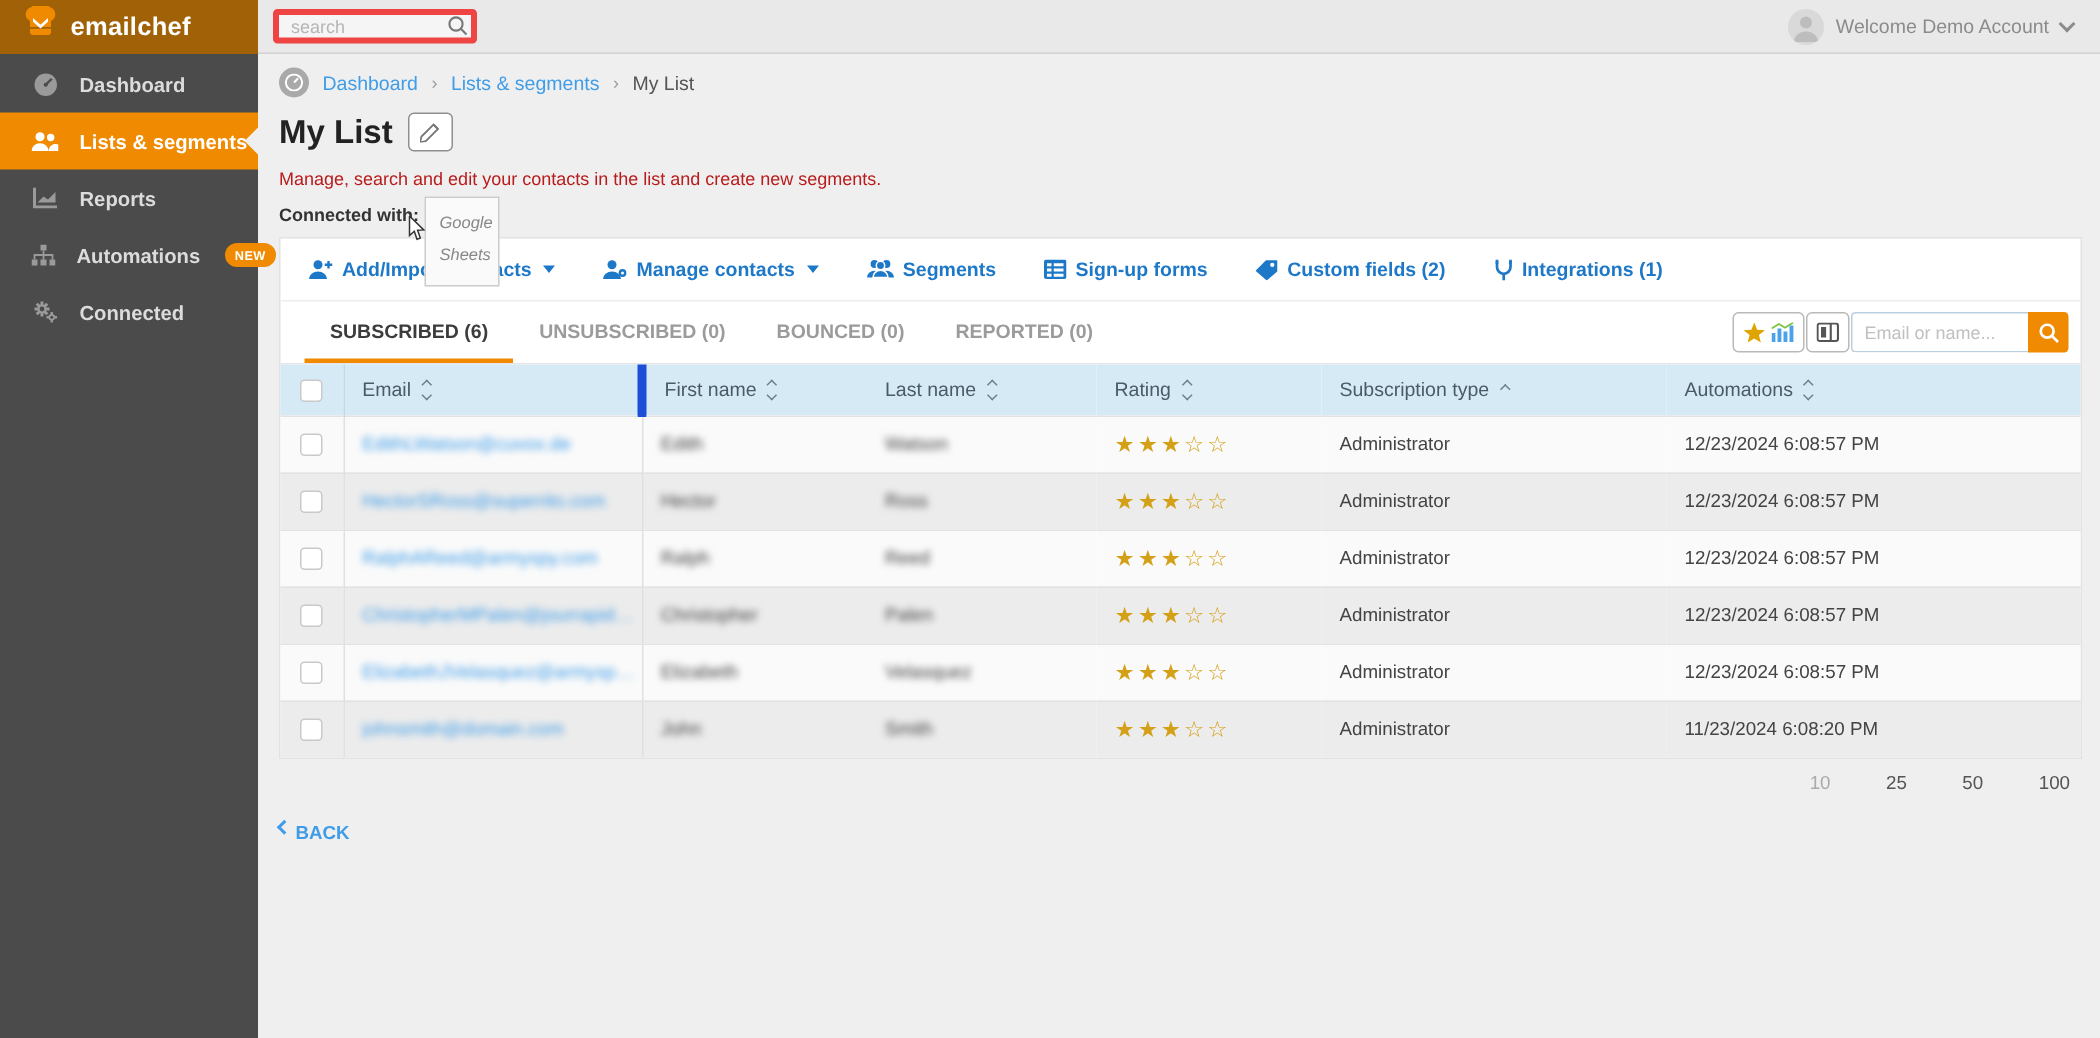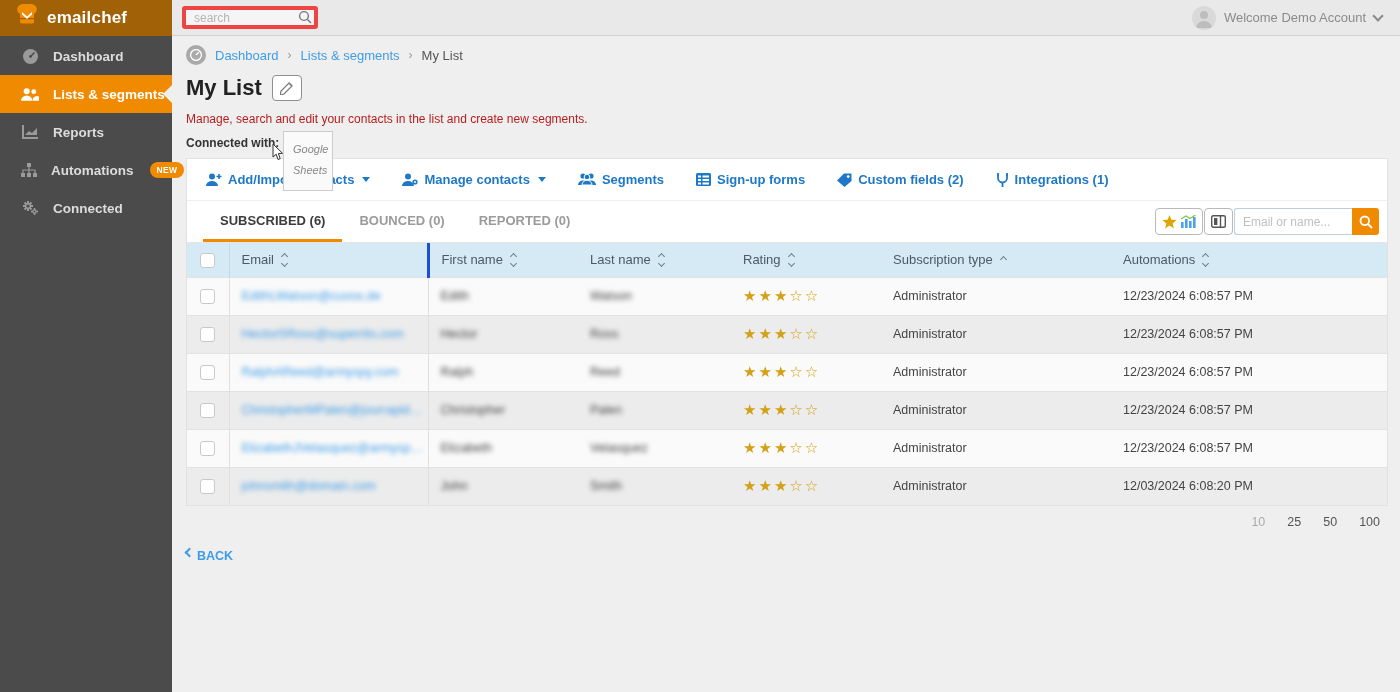--- a/index.html
+++ b/index.html
@@ -67,40 +67,40 @@
   .tbl-search input::placeholder { color:#c0c0c0; }
   .tbl-search button { width:27px; height:27px; border:none; background:#f08a00; border-radius:0 3px 3px 0; display:flex; align-items:center; justify-content:center; cursor:pointer; }
 
   
   table { width:100%; border-collapse:collapse; table-layout:fixed; }
   col.c-check{width:42px} col.c-email{width:199px} col.c-first{width:150px} col.c-last{width:153px}
   col.c-rate{width:150px} col.c-sub{width:230px} col.c-date{width:276px}
   thead td { background:#d6eaf6; height:34px; font-size:13px; color:#4a5a66; padding-left:12px; }
   thead td.chk-cell, tbody td.chk-cell { text-align:center; padding-left:0; }
   thead td.chk-cell { border-right:1px solid #c2d9e8; }
-  thead td.hdr-email { border-right:3px solid #1d4ed8; }
+  thead td.hdr-email { border-right:6px solid #1d4ed8; }
   .hdr-inner { display:flex; align-items:center; gap:8px; cursor:pointer; }
   .sort { display:inline-flex; flex-direction:column; align-items:center; }
   .chv { width:5px; height:5px; border-right:1.6px solid #6c7f8b; border-bottom:1.6px solid #6c7f8b; }
   .chv.up { transform:rotate(-135deg); margin-bottom:1px; }
   .chv.dn { transform:rotate(45deg); margin-top:1px; }
   tbody tr { height:38px; }
   tbody tr:nth-child(odd) { background:#fafafa; }
   tbody tr:nth-child(even) { background:#ececec; }
   tbody tr { border-top:1px solid #e2e2e2; }
   tbody td { font-size:12.5px; color:#444; padding-left:12px; }
   tbody td.chk-cell { border-right:1px solid #e0e0e0; }
   tbody td.cell-email { border-right:1px solid #e0e0e0; }
   .chkbox { display:inline-block; width:15px; height:15px; background:#fff; border:1px solid #c9c9c9; border-radius:3px; cursor:pointer; vertical-align:middle; }
   .email-link { color:#3f9ce8; cursor:pointer; filter:blur(2.6px); white-space:nowrap; overflow:hidden; text-overflow:ellipsis; display:block; max-width:182px; }
   .name-blur { filter:blur(2.6px); }
   .stars { color:#d4a017; font-size:15px; letter-spacing:2px; white-space:nowrap; }
 
   
-  .pagination { margin-top:9px; display:flex; justify-content:flex-end; gap:22px; padding-right:8px; font-size:12.5px; }
+  .pagination { margin-top:9px; display:flex; justify-content:flex-end; gap:37px; padding-right:8px; font-size:12.5px; }
   .page-opt { color:#555; cursor:pointer; }
   .page-opt.current { color:#ababab; cursor:default; }
   .back-row { margin-top:13px; }
   .back-link { color:#3f9ce8; font-size:12.5px; font-weight:bold; cursor:pointer; display:inline-flex; align-items:flex-start; gap:4px; }
   .back-chev { width:7px; height:7px; border-left:2px solid #3f9ce8; border-bottom:2px solid #3f9ce8; transform:rotate(45deg); }
 </style>
 </head>
 <body>
 
 <div class="topbar">
@@ -312,20 +312,21 @@
               <line x1="6.5" y1="9.5" x2="6.5" y2="14" stroke="#1e78c8" stroke-width="1.8"></line>
               <line x1="2" y1="0" x2="2" y2="3" stroke="#1e78c8" stroke-width="1.8"></line>
               <line x1="11" y1="0" x2="11" y2="3" stroke="#1e78c8" stroke-width="1.8"></line>
             </svg>
           <span>Integrations (1)</span>
         </div>
       </div>
 
       <div class="tabs-row">
         <div class="tab active">SUBSCRIBED (6)</div>
+        <div class="tab">UNSUBSCRIBED (0)</div>
         <div class="tab">BOUNCED (0)</div>
         <div class="tab">REPORTED (0)</div>
         <div class="tabs-right">
           <button class="mini-btn">
             <svg width="15" height="14" viewBox="0 0 15 14">
                 <path d="M7.5 0 L9.4 4.8 L14.6 5.1 L10.6 8.4 L11.9 13.4 L7.5 10.6 L3.1 13.4 L4.4 8.4 L.4 5.1 L5.6 4.8 Z" fill="#e0a400"></path>
               </svg>
             <svg width="15" height="13" viewBox="0 0 15 13">
                 <rect x="0" y="7" width="2.6" height="6" fill="#4aa3e8"></rect>
                 <rect x="4" y="4" width="2.6" height="9" fill="#4aa3e8"></rect>
@@ -479,21 +480,21 @@
           </tr>
           <tr>
             <td class="chk-cell"><span class="chkbox"></span></td>
             <td class="cell-email">
                 <a class="email-link">johnsmith@domain.com</a>
               </td>
             <td><span class="name-blur">John</span></td>
             <td><span class="name-blur">Smith</span></td>
             <td><span class="stars">★★★☆☆</span></td>
             <td>Administrator</td>
-            <td>12/03/2024 6:08:20 PM</td>
+            <td>11/23/2024 6:08:20 PM</td>
           </tr>
         </tbody>
       </table>
     </div>
 
     <div class="pagination">
       <span class="page-opt current">10</span>
       <span class="page-opt">25</span>
       <span class="page-opt">50</span>
       <span class="page-opt">100</span>

